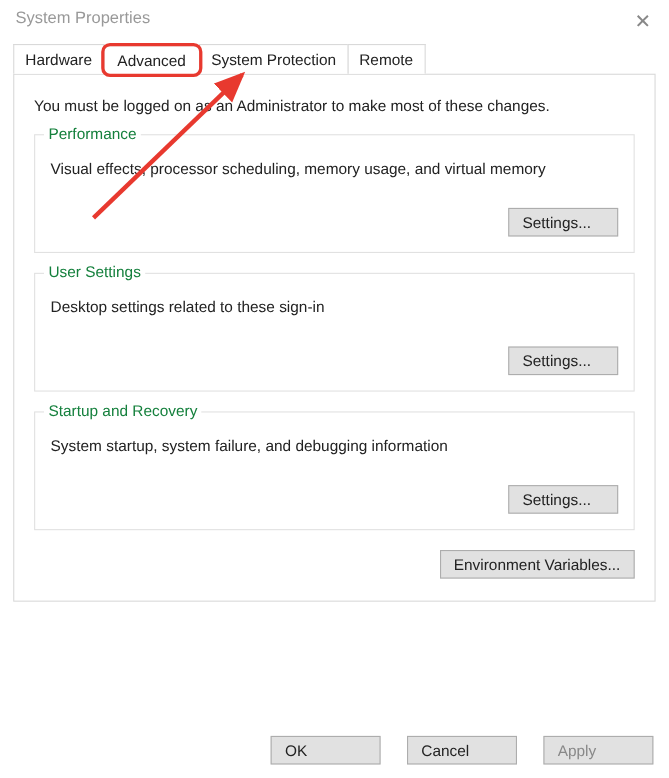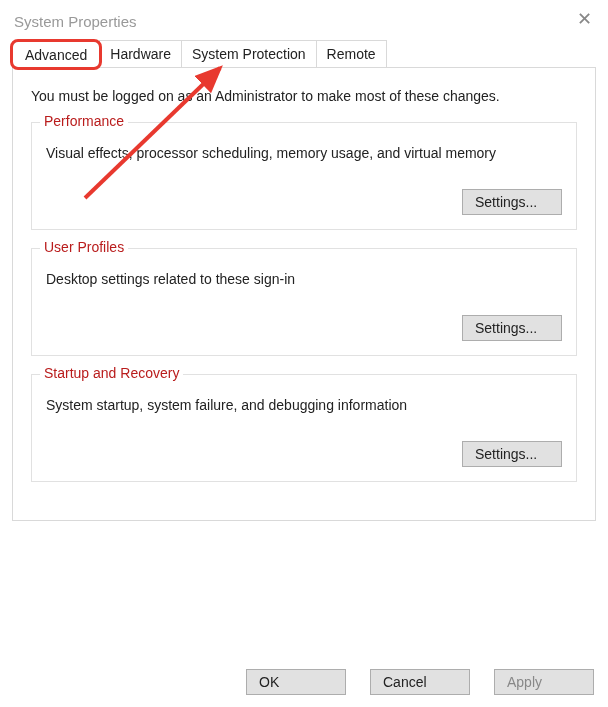--- a/index.html
+++ b/index.html
@@ -8,21 +8,21 @@
       font-size: 13px;
       background: #fff;
       width: 608px;
       height: 707px;
       position: relative;
       overflow: hidden;
     }
     .titlebar {
       display: flex;
       justify-content: space-between;
-      align-items: flex-end;
+      align-items: flex-start;
       padding: 8px 12px 10px 14px;
       color: #999;
       font-size: 15px;
     }
     .close-x {
       font-size: 18px;
       color: #888;
       font-weight: 300;
       padding: 0 4px;
     }
@@ -73,21 +73,21 @@
       position: relative;
       padding: 22px 14px 14px 14px;
       margin-bottom: 18px;
     }
     .group .legend {
       position: absolute;
       top: -10px;
       left: 8px;
       background: #fff;
       padding: 0 4px;
-      color: #b91c1c;
+      color: #15803d;
       font-size: 14px;
     }
     .group .desc {
       color: #222;
       font-size: 14px;
     }
     .group .btn-row {
       display: flex;
       justify-content: flex-end;
       margin-top: 28px;
@@ -134,53 +134,56 @@
   </style>
 </head>
 <body>
 
 <div class="titlebar">
   <span>System Properties</span>
   <span class="close-x">✕</span>
 </div>
 
 <div class="tabs-row">
+  <div class="tab">Hardware</div>
   <div class="tab active highlighted">Advanced</div>
-  <div class="tab">Hardware</div>
   <div class="tab">System Protection</div>
   <div class="tab">Remote</div>
 </div>
 
 <div class="panel">
   <div class="instruction">You must be logged on as an Administrator to make most of these changes.</div>
 
   <div class="group">
     <div class="legend">Performance</div>
     <div class="desc">Visual effects, processor scheduling, memory usage, and virtual memory</div>
     <div class="btn-row">
       <button class="btn">Settings...</button>
     </div>
   </div>
 
   <div class="group">
-    <div class="legend">User Profiles</div>
+    <div class="legend">User Settings</div>
     <div class="desc">Desktop settings related to these sign-in</div>
     <div class="btn-row">
       <button class="btn">Settings...</button>
     </div>
   </div>
 
   <div class="group">
     <div class="legend">Startup and Recovery</div>
     <div class="desc">System startup, system failure, and debugging information</div>
     <div class="btn-row">
       <button class="btn">Settings...</button>
     </div>
   </div>
 
+  <div class="envvars-row">
+    <button class="btn">Environment Variables...</button>
+  </div>
 </div>
 
 <div class="bottom-buttons">
   <button class="btn">OK</button>
   <button class="btn">Cancel</button>
   <button class="btn disabled"><span class="u">Apply</span></button>
 </div>
 
 <svg class="arrow-svg" viewBox="0 0 200 150">
   <defs>

